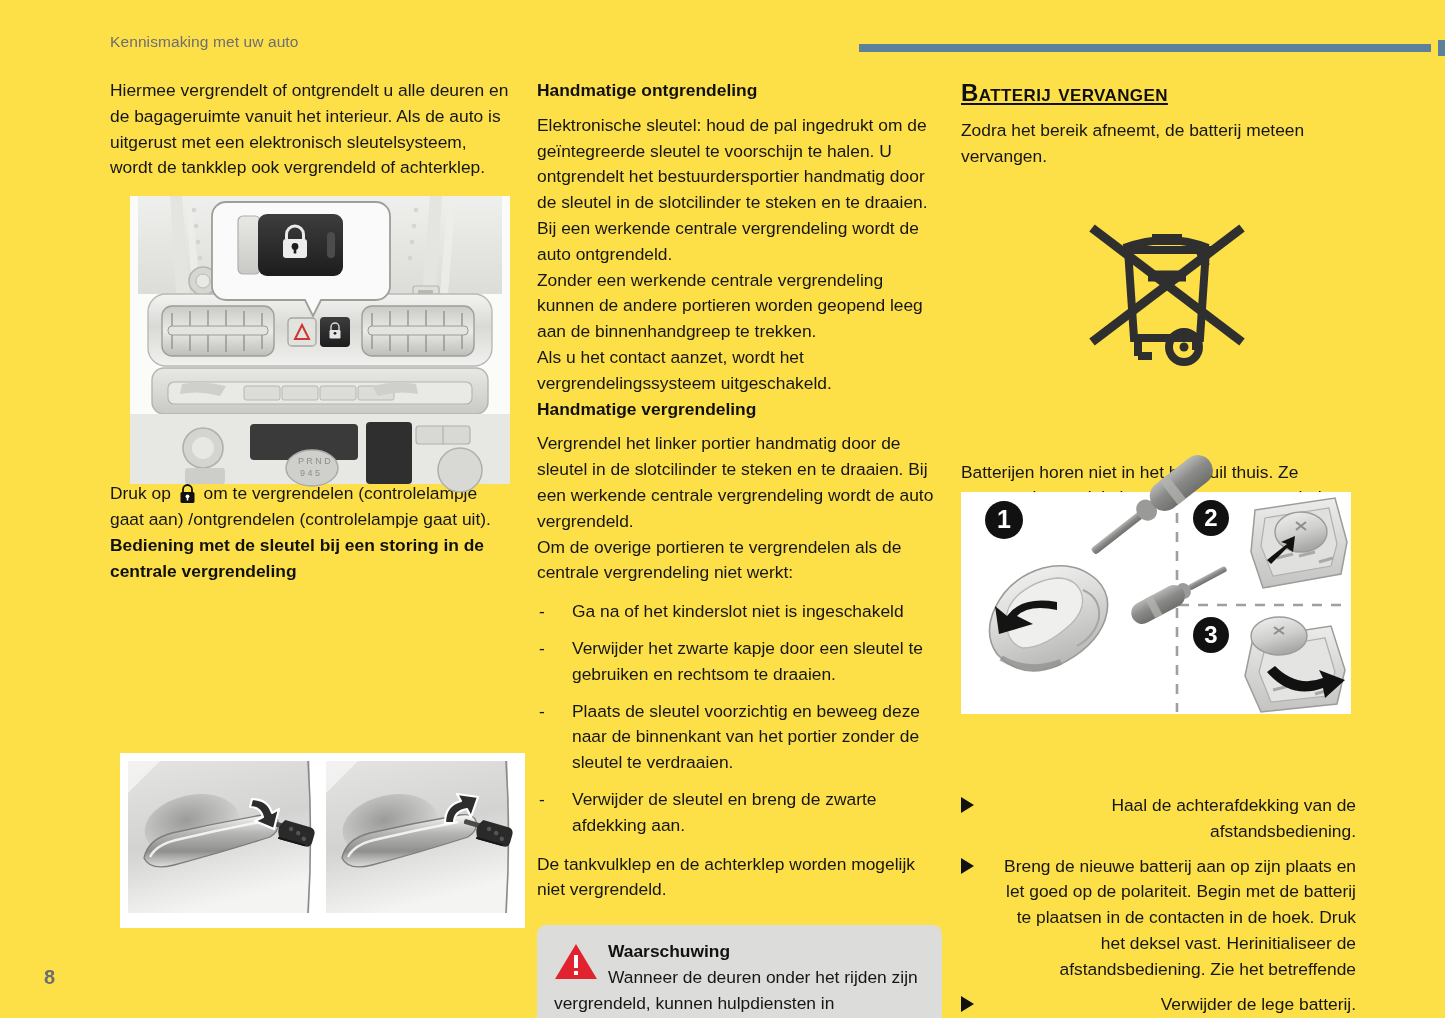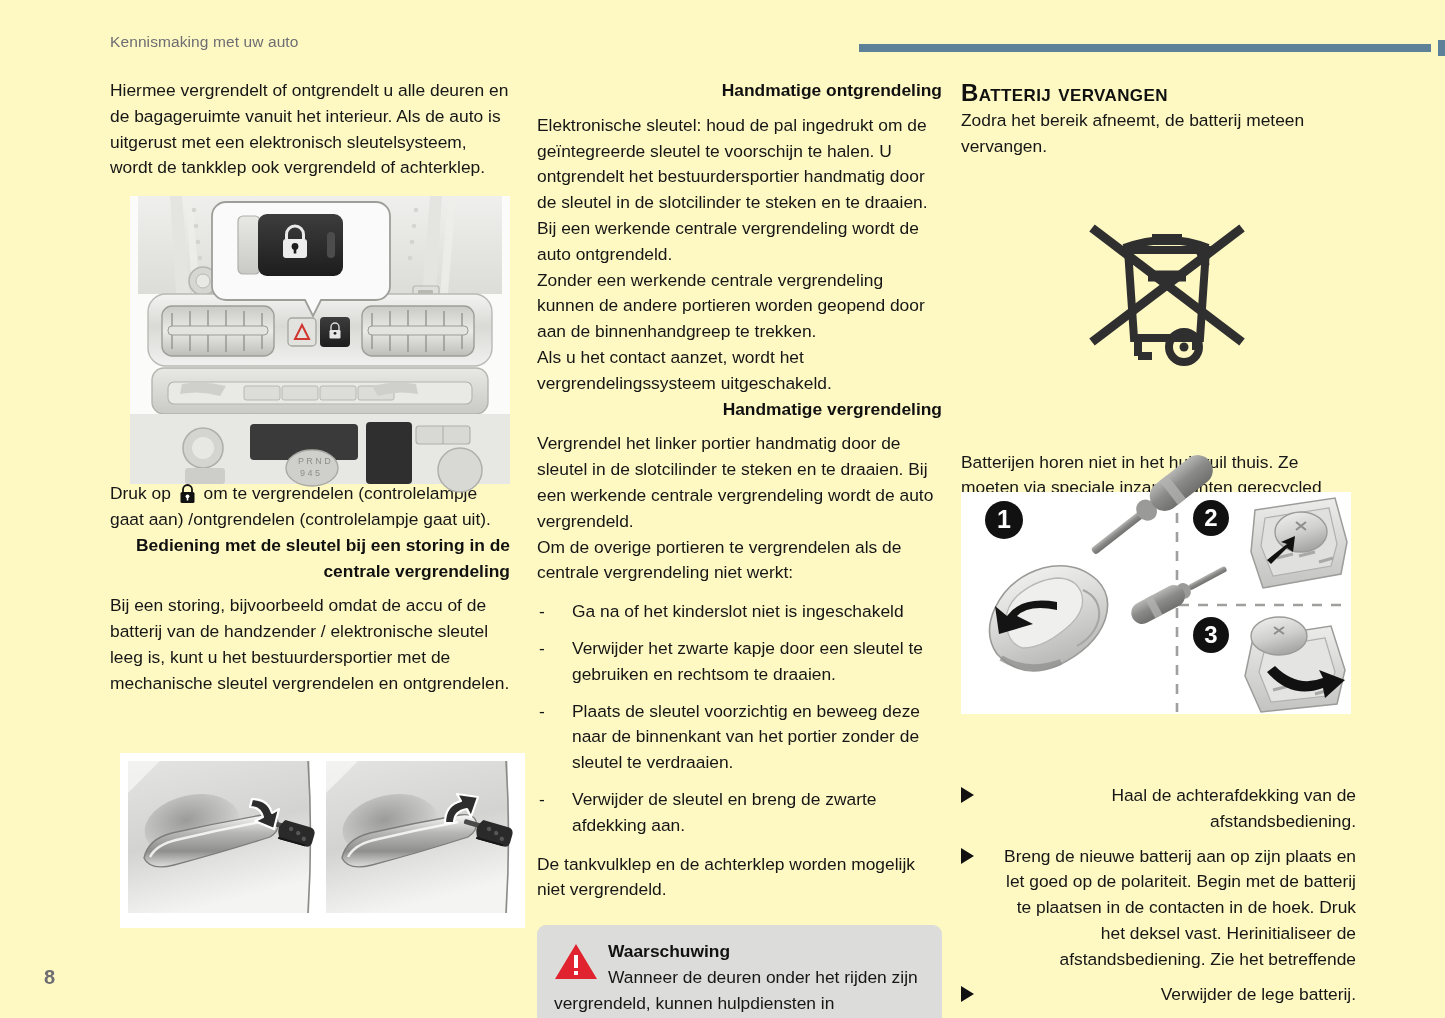--- a/index.html
+++ b/index.html
@@ -2,21 +2,21 @@
 <html><head>
 <meta charset="utf-8">
 <style>
   * { box-sizing: border-box; margin: 0; padding: 0; }
   html, body {
     width: 1445px; height: 1018px;
     background: #ffffff;
     font-family: "Liberation Sans", sans-serif;
     overflow: hidden;
   }
-  .page { position: relative; width: 1445px; height: 1018px; background: #fef9c3; }
+  .page { position: relative; width: 1445px; height: 1018px; background: #fde047; }
 
   
   .header { position: absolute; left: 0; top: 0; width: 1445px; height: 62px; }
   .header-title {
     position: absolute; left: 110px; top: 33px;
     font-size: 15.5px; color: #6d6d72; letter-spacing: .1px;
     white-space: nowrap;
   }
   .header-bar {
     position: absolute; left: 859px; top: 44px;
@@ -42,25 +42,26 @@
   p.body {
     font-size: 17.4px; line-height: 25.8px; color: #161616;
     margin-bottom: 0;
   }
   p.body + p.body { margin-top: 0; }
   .gap-after { margin-bottom: 15px; }
 
   h3.sub {
     font-size: 17.4px; line-height: 25.8px; font-weight: bold; color: #101010;
     margin-bottom: 9px;
-    text-align: right;
   }
   h2.chapter {
     font-size: 24px; line-height: 30px; font-weight: bold; color: #101010;
     font-variant: small-caps; letter-spacing: .4px;
+    margin-bottom: 10px;
+    text-decoration: underline;
   }
 
   
   ul.dashlist { list-style: none; margin: 13px 0 13px 0; }
   ul.dashlist li {
     position: relative; padding-left: 35px;
     font-size: 17.4px; line-height: 25.8px; color: #161616;
     margin-bottom: 11px;
   }
   ul.dashlist li .dash {
@@ -146,27 +147,26 @@
           <path d="M4 8 V5.5 A4.5 4.5 0 0 1 13 5.5 V8" fill="none" stroke="#111" stroke-width="1.8"></path>
           <rect x="1.5" y="8" width="14" height="11" rx="1.6" fill="#111"></rect>
           <circle cx="8.5" cy="12.3" r="1.9" fill="#fff"></circle>
           <rect x="7.7" y="12.3" width="1.6" height="4.2" fill="#fff"></rect>
         </svg>
       </span>
       <span>om te vergrendelen (controlelampje gaat aan) /ontgrendelen (controlelampje gaat uit).</span>
     </p>
 
     <h3 class="sub">Bediening met de sleutel bij een storing in de centrale vergrendeling</h3>
-    <p class="body">Bij een storing, bijvoorbeeld omdat de accu of de batterij van de handzender / elektronische sleutel leeg is, kunt u het bestuurdersportier met de mechanische sleutel vergrendelen en ontgrendelen.</p>
   </div>
 
   <div class="col col-2">
     <h3 class="sub">Handmatige ontgrendeling</h3>
     <p class="body">Elektronische sleutel: houd de pal ingedrukt om de geïntegreerde sleutel te voorschijn te halen. U ontgrendelt het bestuurdersportier handmatig door de sleutel in de slotcilinder te steken en te draaien. Bij een werkende centrale vergrendeling wordt de auto ontgrendeld.</p>
-    <p class="body">Zonder een werkende centrale vergrendeling kunnen de andere portieren worden geopend door aan de binnenhandgreep te trekken.</p>
+    <p class="body">Zonder een werkende centrale vergrendeling kunnen de andere portieren worden geopend leeg aan de binnenhandgreep te trekken.</p>
     <p class="body gap-after">Als u het contact aanzet, wordt het vergrendelingssysteem uitgeschakeld.</p>
 
     <h3 class="sub">Handmatige vergrendeling</h3>
     <p class="body">Vergrendel het linker portier handmatig door de sleutel in de slotcilinder te steken en te draaien. Bij een werkende centrale vergrendeling wordt de auto vergrendeld.</p>
     <p class="body">Om de overige portieren te vergrendelen als de centrale vergrendeling niet werkt:</p>
 
     <ul class="dashlist">
       <li>
         <span class="dash">-</span>
         <span>Ga na of het kinderslot niet is ingeschakeld</span>

